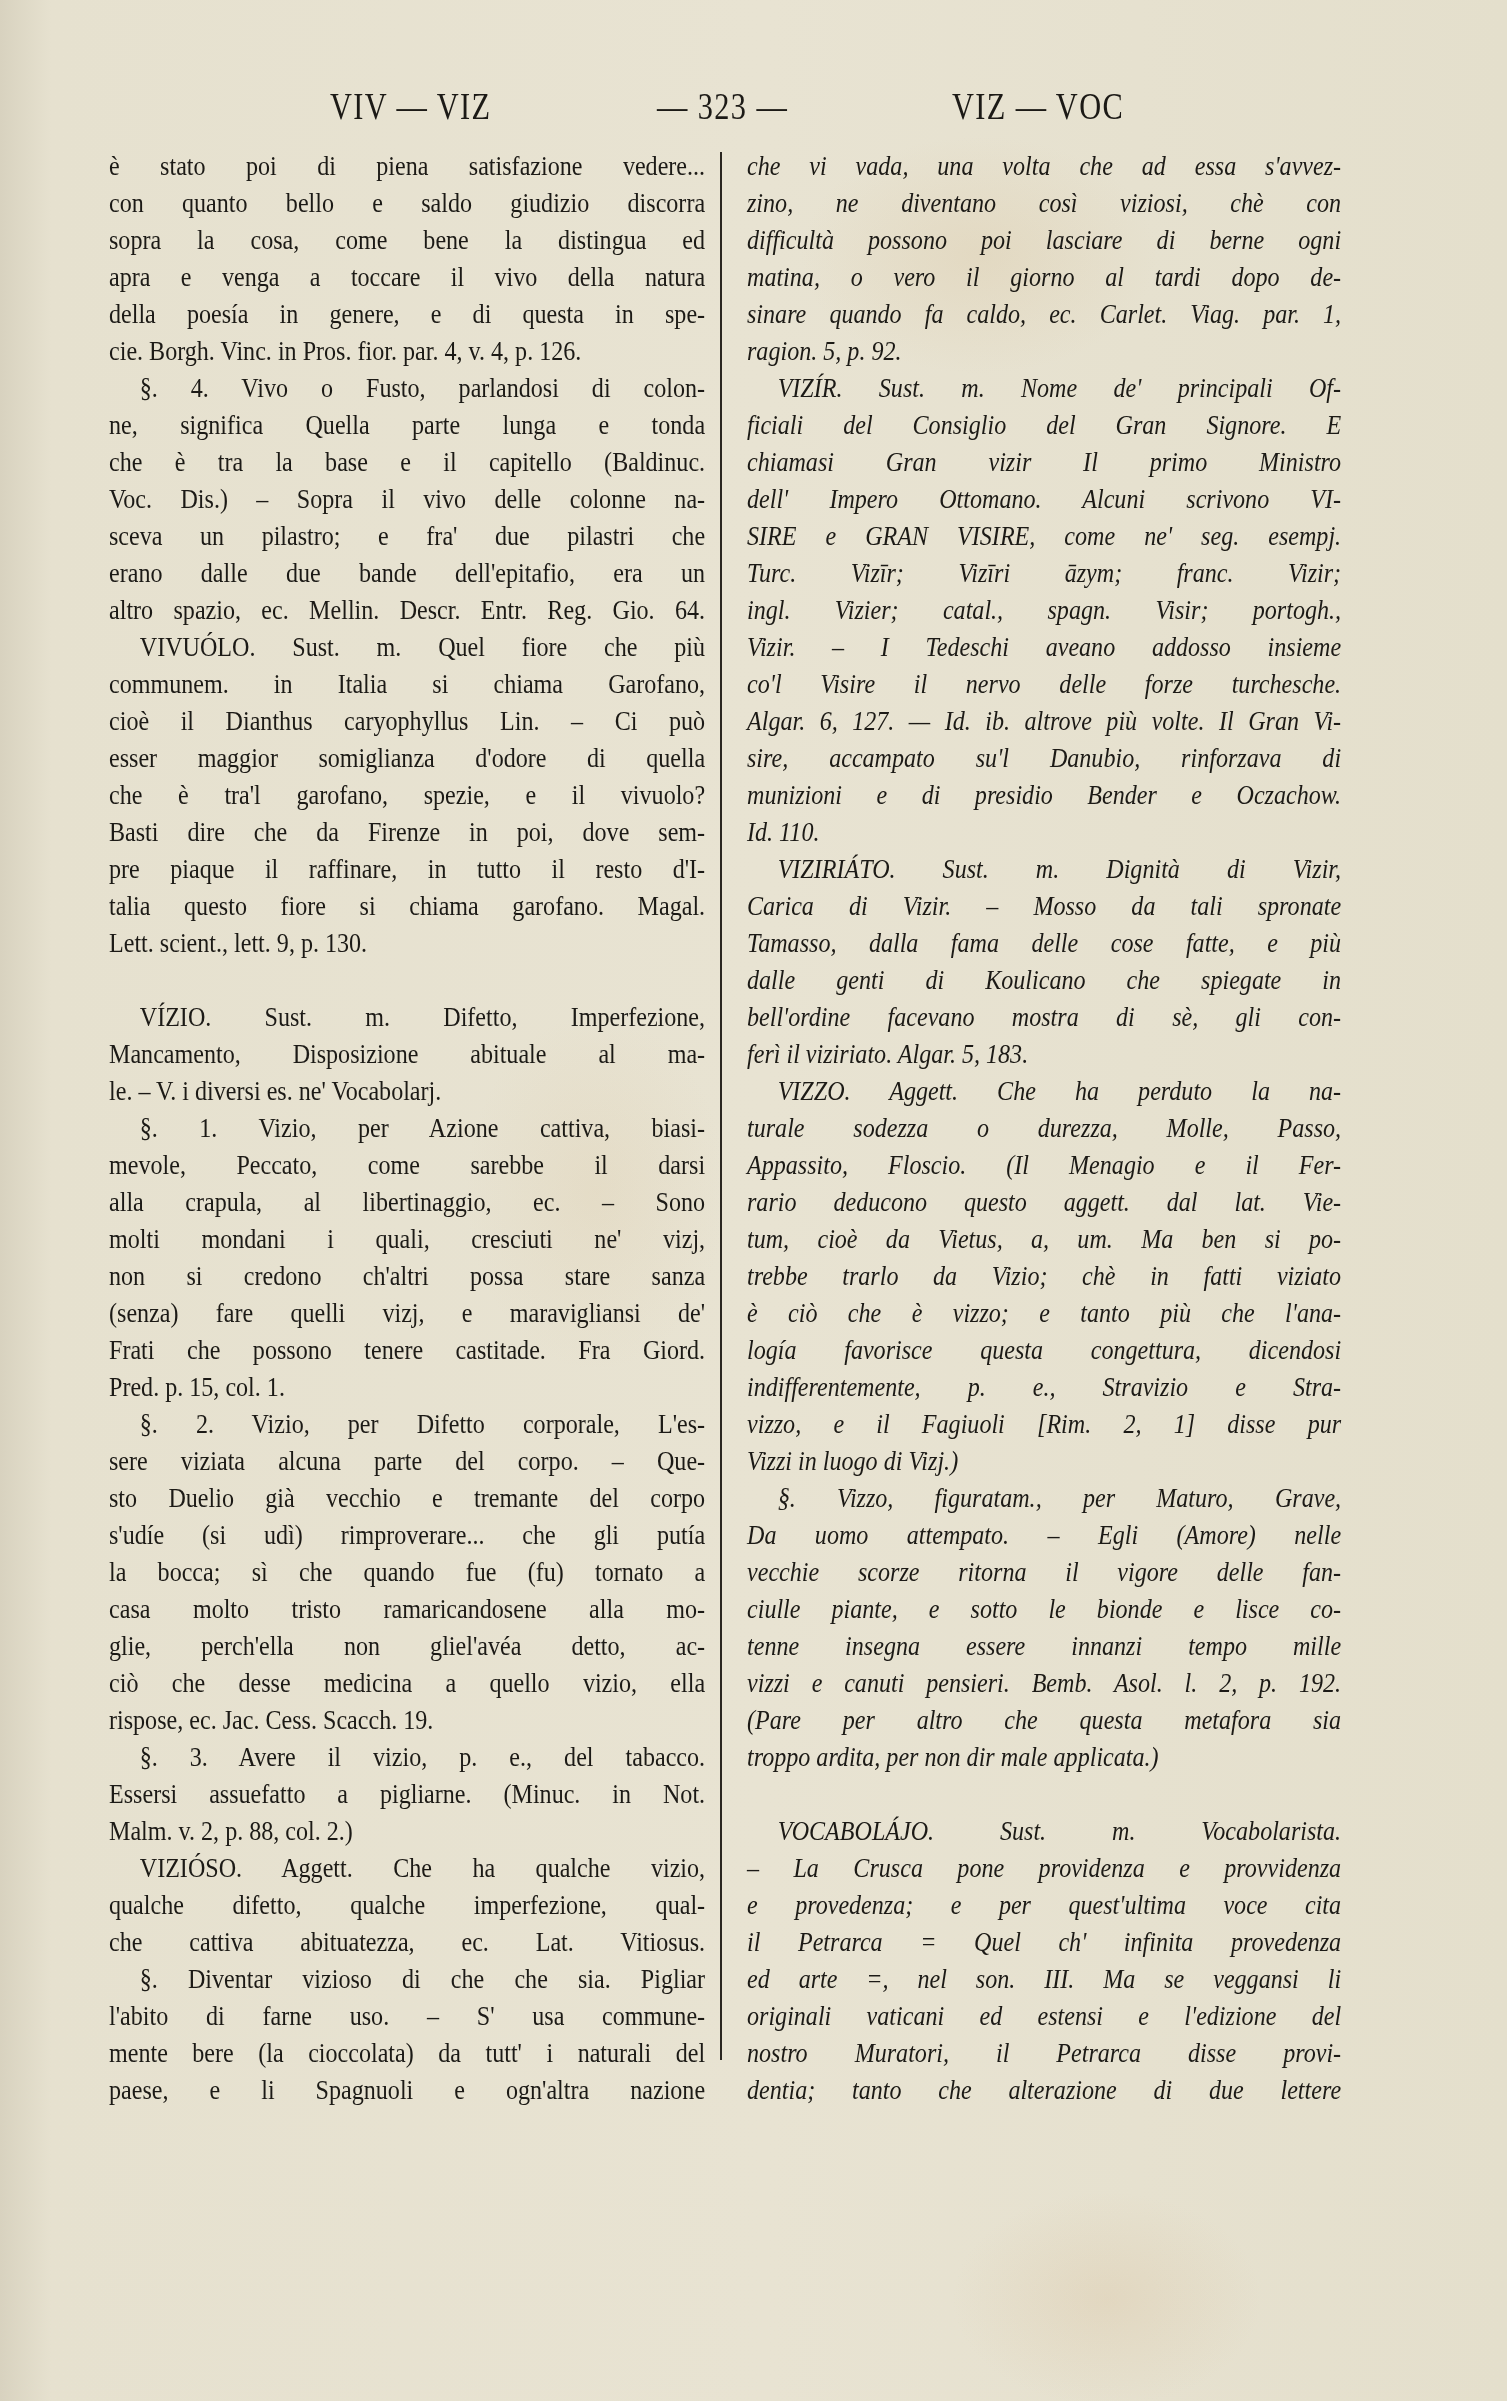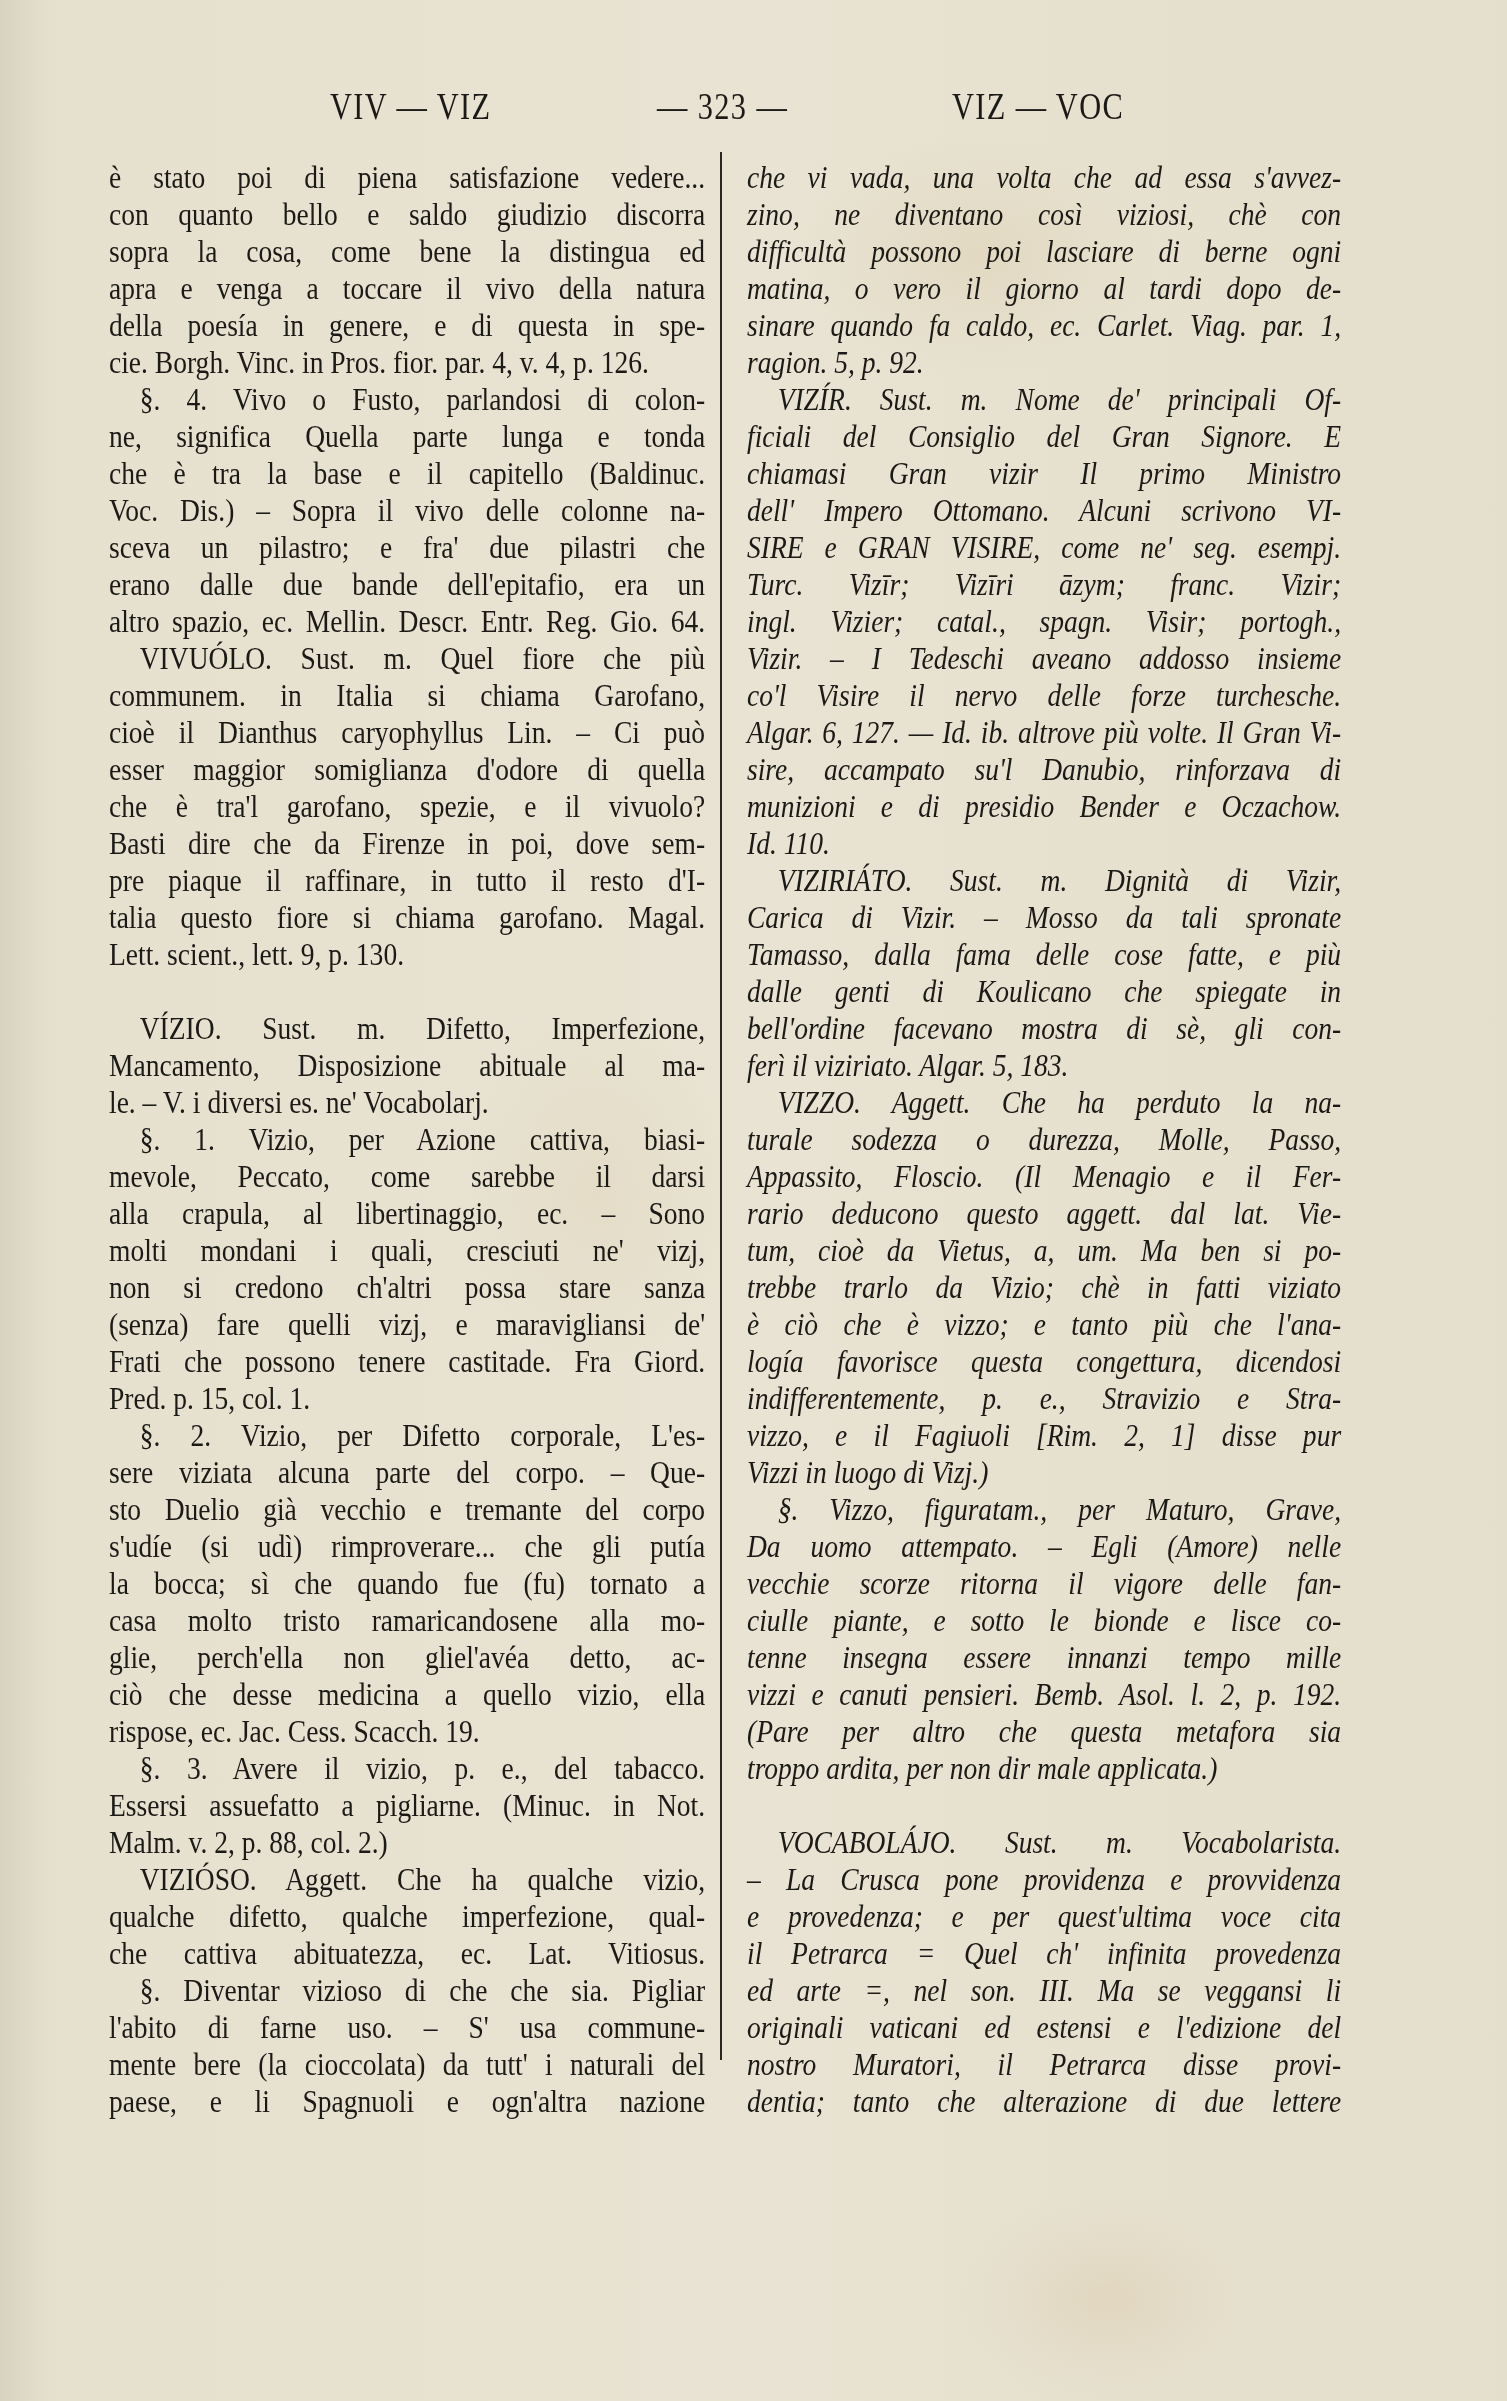--- a/index.html
+++ b/index.html
@@ -20,22 +20,22 @@
   }
   .hdr {
     position: absolute; top: 0; font-size: 37px; letter-spacing: 1.7px;
     transform: scaleX(0.82); transform-origin: left top;
   }
   .hdr-left { left: 330px; }
   .hdr-center { left: 657px; }
   .hdr-right { left: 952px; }
 
   .column {
-    position: absolute; top: 159px;
-    font-size: 32px; line-height: 37px;
+    position: absolute; top: 147px;
+    font-size: 28px; line-height: 37px;
   }
   .col-left { left: 109px; width: 596px; }
   .col-right { left: 747px; width: 594px; font-style: italic; }
   .line {
     white-space: nowrap; height: 37px;
     text-align: justify; text-align-last: justify;
     transform: scaleX(0.86); transform-origin: left top;
     width: 116.3%;
   }
   .line.last { text-align-last: left; }

